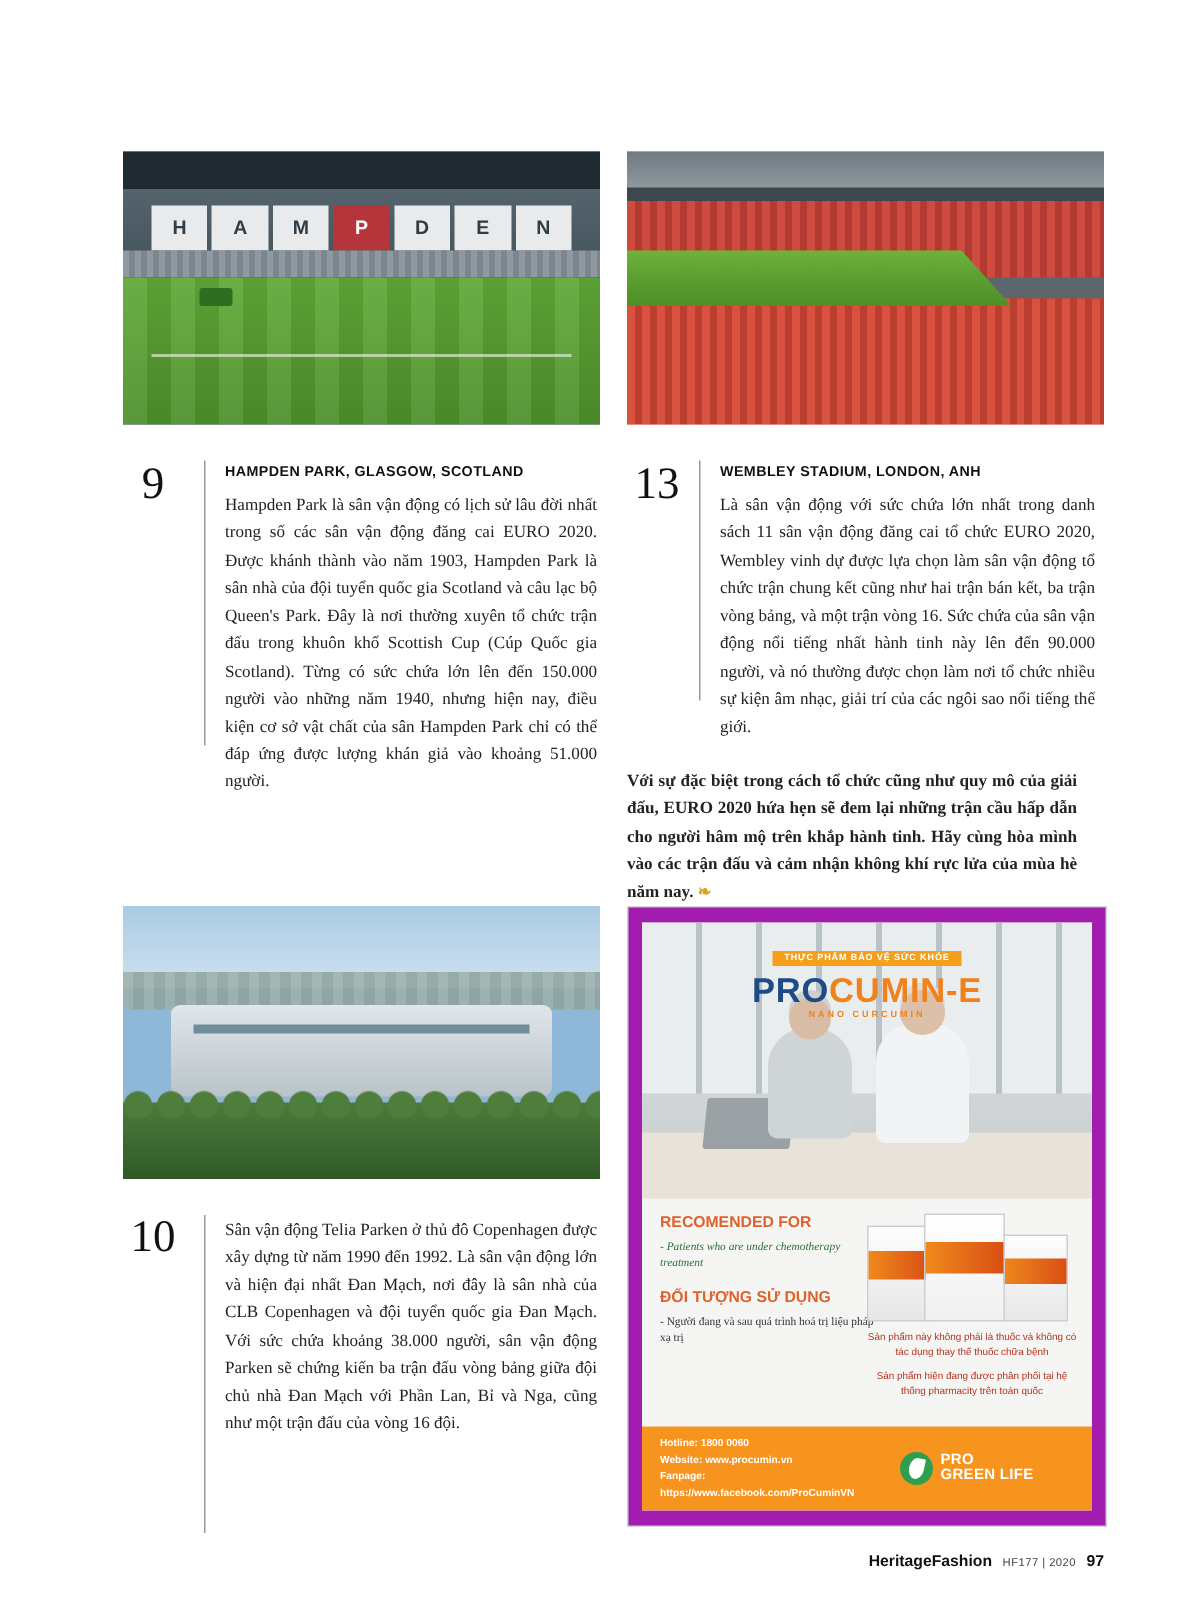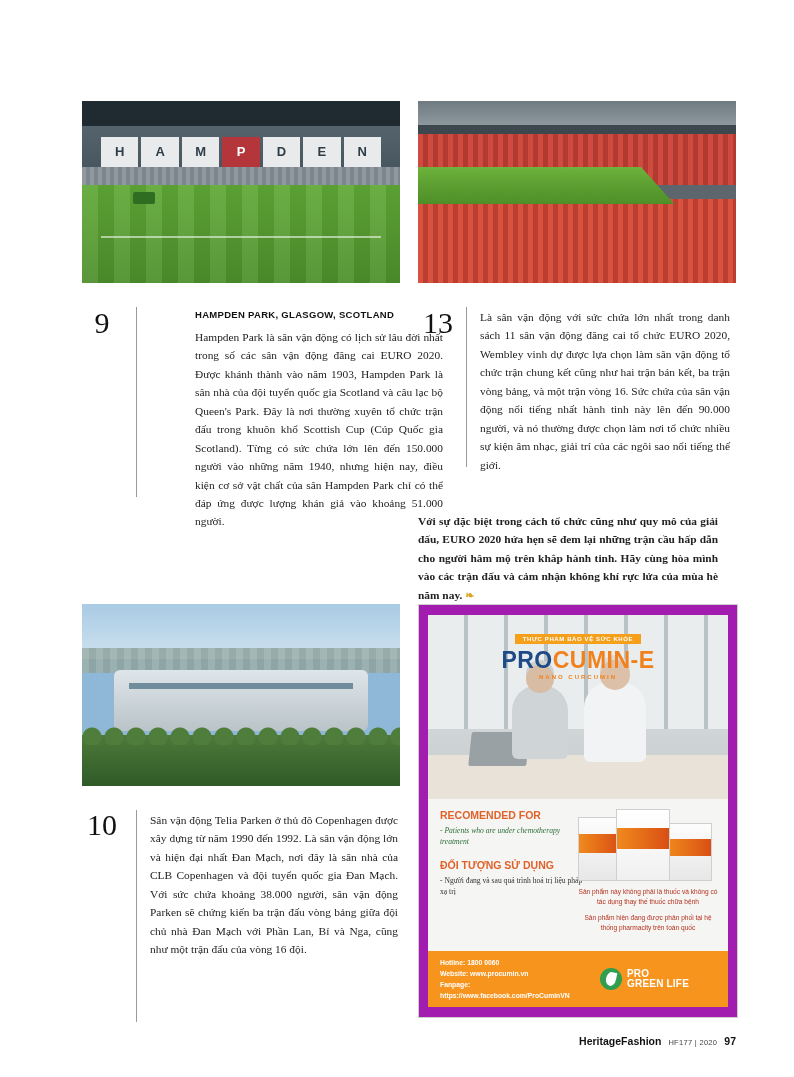--- a/index.html
+++ b/index.html
@@ -396,36 +396,37 @@
     </div>
     <div class="seats"></div>
     <div class="pitch"></div>
     <div class="pitch-stripes"></div>
     <div class="pitch-line"></div>
     <div class="mower"></div>
   </div>
 
   <div class="entry-num" style="left:82px; top:306px;">9</div>
   <div class="entry-rule" style="left:136px; top:307px; height:190px;"></div>
-  <div class="col-left" style="left:150px; top:308px; width:248px;margin-left:45px;">
+  <div class="col-left" style="left:150px; top:308px; width:248px;">
     <p class="entry-title">HAMPDEN PARK, GLASGOW, SCOTLAND</p>
     <p class="entry-body">Hampden Park là sân vận động có lịch sử lâu đời nhất trong số các sân vận động đăng cai EURO 2020. Được khánh thành vào năm 1903, Hampden Park là sân nhà của đội tuyển quốc gia Scotland và câu lạc bộ Queen's Park. Đây là nơi thường xuyên tổ chức trận đấu trong khuôn khổ Scottish Cup (Cúp Quốc gia Scotland). Từng có sức chứa lớn lên đến 150.000 người vào những năm 1940, nhưng hiện nay, điều kiện cơ sở vật chất của sân Hampden Park chỉ có thể đáp ứng được lượng khán giả vào khoảng 51.000 người.</p>
   </div>
 
   <div class="photo wembley" style="left:418px; top:101px; width:318px; height:182px;">
     <div class="roofband"></div>
     <div class="upper"></div>
     <div class="mid"></div>
     <div class="lower"></div>
     <div class="pitch"></div>
   </div>
 
   <div class="entry-num" style="left:418px; top:306px;">13</div>
   <div class="entry-rule" style="left:466px; top:307px; height:160px;"></div>
   <div class="col-right" style="left:480px; top:308px; width:250px;">
+    <p class="entry-title">WEMBLEY STADIUM, LONDON, ANH</p>
     <p class="entry-body">Là sân vận động với sức chứa lớn nhất trong danh sách 11 sân vận động đăng cai tổ chức EURO 2020, Wembley vinh dự được lựa chọn làm sân vận động tổ chức trận chung kết cũng như hai trận bán kết, ba trận vòng bảng, và một trận vòng 16. Sức chứa của sân vận động nổi tiếng nhất hành tinh này lên đến 90.000 người, và nó thường được chọn làm nơi tổ chức nhiều sự kiện âm nhạc, giải trí của các ngôi sao nổi tiếng thế giới.</p>
   </div>
 
   <div style="position:absolute; left:418px; top:512px; width:300px;font-weight:bold;">
     <p class="closing"><span>Với sự đặc biệt trong cách tổ chức cũng như quy mô của giải đấu, EURO 2020 hứa hẹn sẽ đem lại những trận cầu hấp dẫn cho người hâm mộ trên khắp hành tinh. Hãy cùng hòa mình vào các trận đấu và cảm nhận không khí rực lửa của mùa hè năm nay.</span> <span class="leaf">❧</span></p>
   </div>
 
   <div class="photo parken" style="left:82px; top:604px; width:318px; height:182px;">
     <div class="skyband"></div>
     <div class="cityfar"></div>

